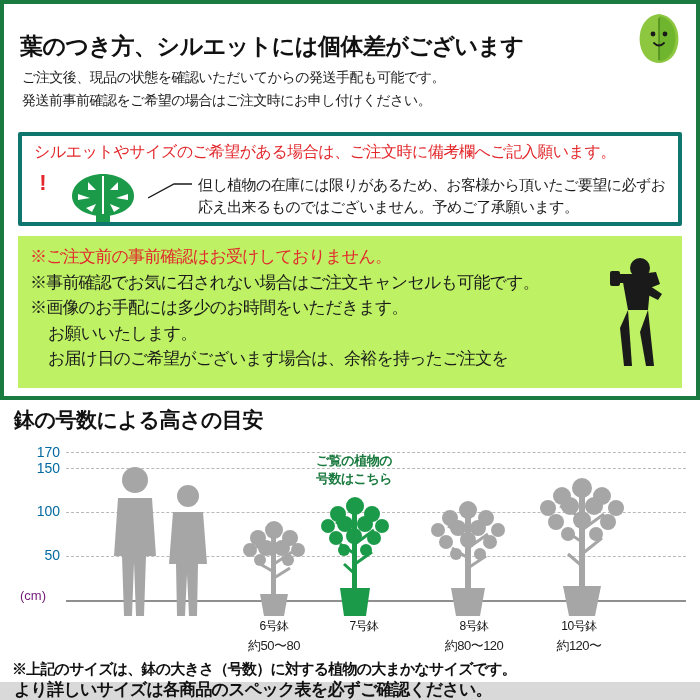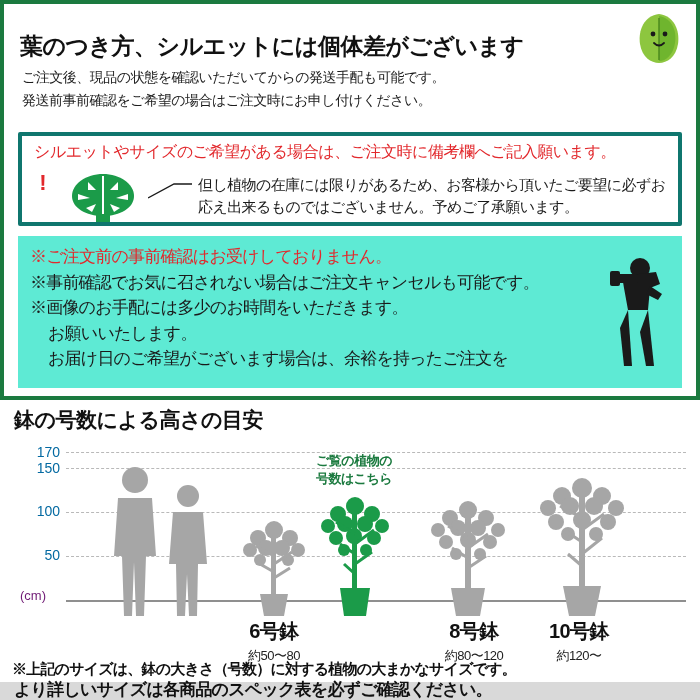--- a/index.html
+++ b/index.html
@@ -118,21 +118,21 @@
   }
 
   
   .yellow-box {
     position: absolute;
     left: 14px;
     top: 232px;
     width: 664px;
     height: 152px;
     box-sizing: border-box;
-    background: #5eead4;
+    background: #bef264;
     padding: 8px 12px;
   }
   .yellow-line {
     font-size: 17px;
     line-height: 1.5;
     color: #1a1a1a;
     letter-spacing: -0.8px;
     margin: 0;
   }
   .yellow-line.red {
@@ -222,22 +222,22 @@
     top: 618px;
     width: 672px;
     height: 42px;
   }
   .pot-label {
     position: absolute;
     text-align: center;
     width: 120px;
   }
   .pot-label .name {
-    font-size: 20px;
-    font-weight: bold;
+    font-size: 12px;
+    font-weight: normal;
     color: #111111;
     letter-spacing: -0.5px;
     display: block;
     text-align: center;
   }
   .pot-label .range {
     font-size: 13px;
     color: #222222;
     letter-spacing: -0.5px;
     display: block;
@@ -457,20 +457,21 @@
       <span>号数はこちら</span>
     </div>
   </div>
 
   <div class="pot-labels">
     <div class="pot-label" style="left:200px;">
       <span class="name">6号鉢</span>
       <span class="range">約50〜80</span>
     </div>
     <div class="pot-label highlight" style="left:290px;">
+      <span class="name">7号鉢</span>
     </div>
     <div class="pot-label" style="left:400px;">
       <span class="name">8号鉢</span>
       <span class="range">約80〜120</span>
     </div>
     <div class="pot-label" style="left:505px;">
       <span class="name">10号鉢</span>
       <span class="range">約120〜</span>
     </div>
   </div>

